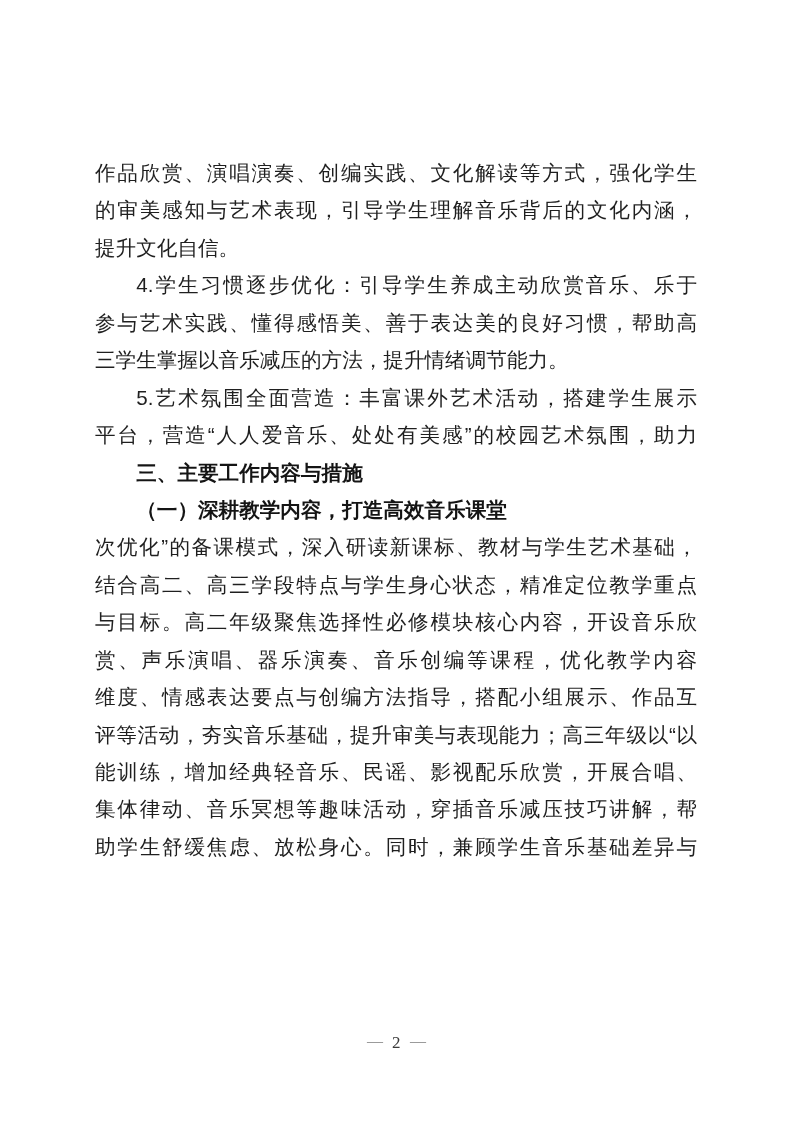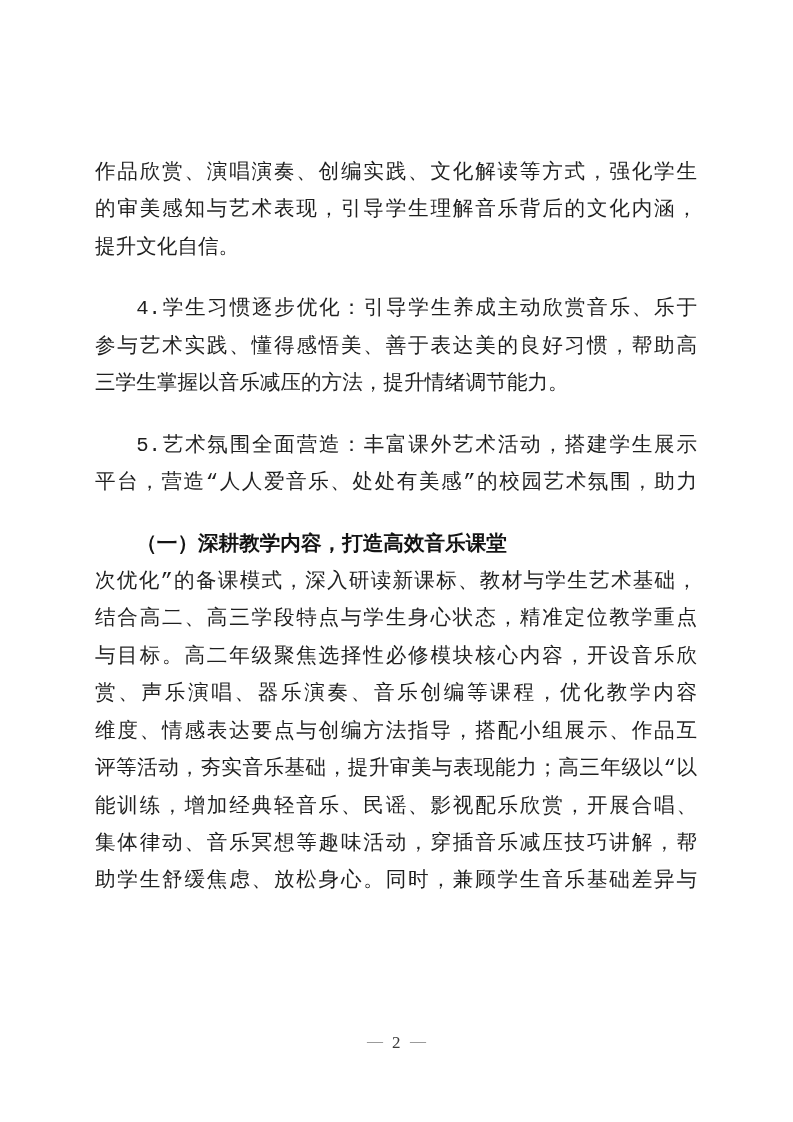--- a/index.html
+++ b/index.html
@@ -23,28 +23,27 @@
     color: #1f1f1f;
   }
   .ln {
     height: 37.45px;
     line-height: 37.45px;
     font-size: 20.6px;
     overflow: hidden;
     text-align: justify;
     text-align-last: left;
     white-space: normal;
-    font-family: Liberation Mono, monospace;
+    font-family: Liberation Sans, sans-serif;
   }
   .ln.j {
     text-align-last: justify;
   }
   .ln.ind {
     text-indent: 2em;
-    margin-top: 24px;
   }
   .ln.b {
     font-weight: 700;
     color: #141414;
   }
   .footer {
     position: absolute;
     top: 1031px;
     left: 0;
     width: 100%;
@@ -72,20 +71,21 @@
 
   <main class="doc" id="doc">
       <div class="ln j">作品欣赏、演唱演奏、创编实践、文化解读等方式，强化学生</div>
       <div class="ln j">的审美感知与艺术表现，引导学生理解音乐背后的文化内涵，</div>
       <div class="ln">提升文化自信。</div>
       <div class="ln j ind">4.学生习惯逐步优化：引导学生养成主动欣赏音乐、乐于</div>
       <div class="ln j">参与艺术实践、懂得感悟美、善于表达美的良好习惯，帮助高</div>
       <div class="ln">三学生掌握以音乐减压的方法，提升情绪调节能力。</div>
       <div class="ln j ind">5.艺术氛围全面营造：丰富课外艺术活动，搭建学生展示</div>
       <div class="ln j">平台，营造“人人爱音乐、处处有美感”的校园艺术氛围，助力</div>
+      <div class="ln ind b">三、主要工作内容与措施</div>
       <div class="ln ind b">（一）深耕教学内容，打造高效音乐课堂</div>
       <div class="ln j">次优化”的备课模式，深入研读新课标、教材与学生艺术基础，</div>
       <div class="ln j">结合高二、高三学段特点与学生身心状态，精准定位教学重点</div>
       <div class="ln j">与目标。高二年级聚焦选择性必修模块核心内容，开设音乐欣</div>
       <div class="ln j">赏、声乐演唱、器乐演奏、音乐创编等课程，优化教学内容</div>
       <div class="ln j">维度、情感表达要点与创编方法指导，搭配小组展示、作品互</div>
       <div class="ln j">评等活动，夯实音乐基础，提升审美与表现能力；高三年级以“以</div>
       <div class="ln j">能训练，增加经典轻音乐、民谣、影视配乐欣赏，开展合唱、</div>
       <div class="ln j">集体律动、音乐冥想等趣味活动，穿插音乐减压技巧讲解，帮</div>
       <div class="ln j">助学生舒缓焦虑、放松身心。同时，兼顾学生音乐基础差异与</div>

